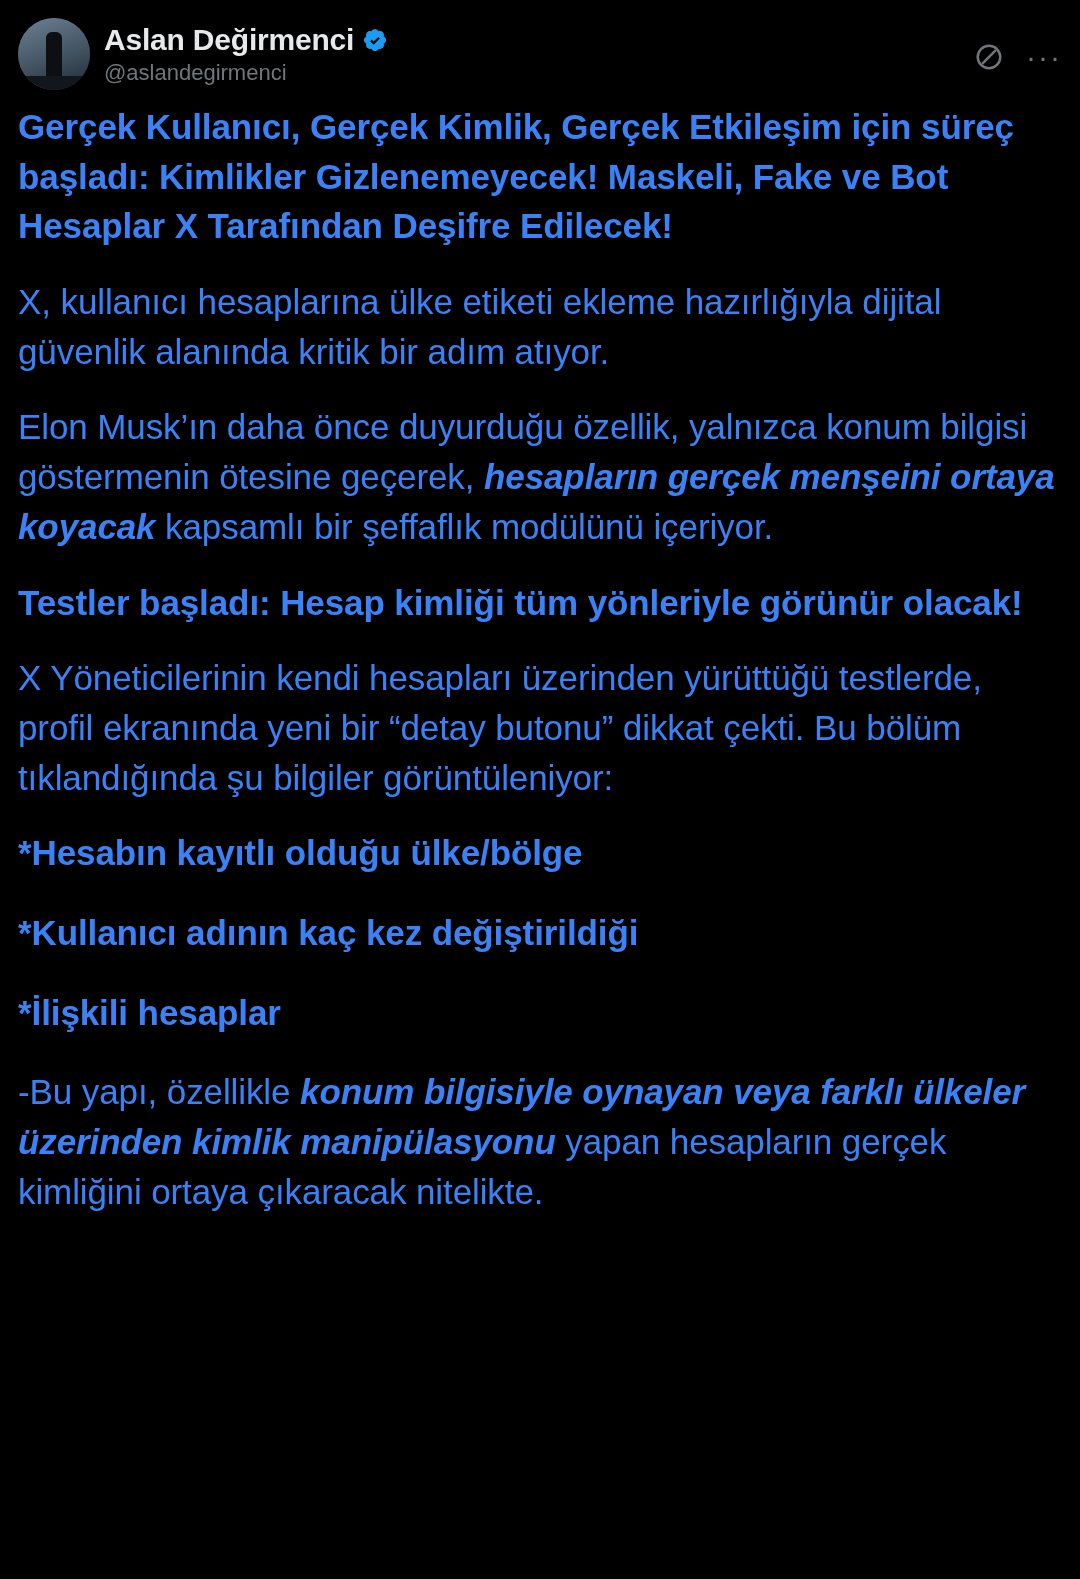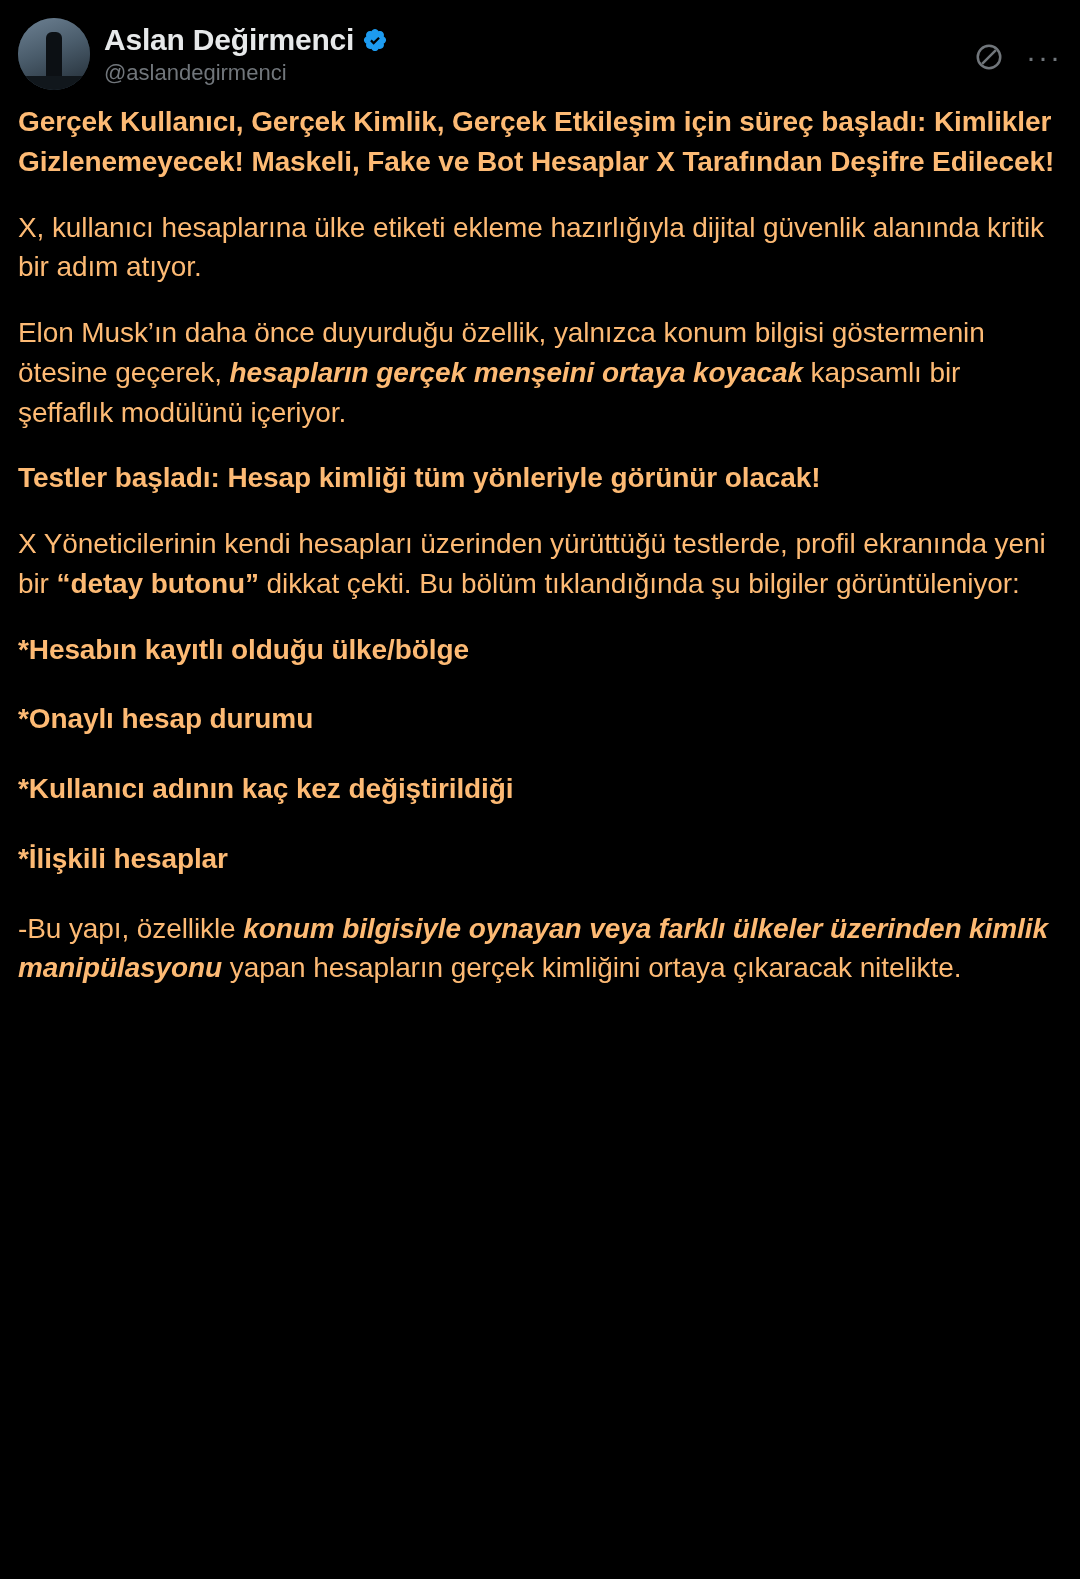--- a/index.html
+++ b/index.html
@@ -101,30 +101,30 @@
   .dots {
     font-size: 30px;
     line-height: 1;
     color: #71767b;
     letter-spacing: 2px;
   }
   .body {
     padding: 2px 0 26px 0;
   }
   .p {
-    font-size: 28px;
+    font-size: 35px;
     line-height: 1.42;
-    color: #fdba74;
+    color: #3b82f6;
     margin: 0 0 26px 0;
     word-wrap: break-word;
     letter-spacing: -0.1px;
   }
   .p.bold { font-weight: bold; }
   .p.tight { margin-bottom: 30px; }
-  .p b { font-weight: bold; }
+  .p b { font-weight: normal; }
   .p i { font-style: italic; font-weight: bold; }
 </style>
 </head>
 <body>
 
 <div class="tweet">
 
   <div class="header">
     <div class="avatar">
       <div class="sky"></div>
@@ -162,20 +162,19 @@
 
     <p class="p"> X, kullanıcı hesaplarına ülke etiketi ekleme hazırlığıyla dijital güvenlik alanında kritik bir adım atıyor.</p>
 
     <p class="p"><span>Elon Musk’ın daha önce duyurduğu özellik, yalnızca konum bilgisi göstermenin ötesine geçerek, </span><i>hesapların gerçek menşeini ortaya koyacak</i><span> kapsamlı bir şeffaflık modülünü içeriyor.</span></p>
 
     <p class="p bold">Testler başladı: Hesap kimliği tüm yönleriyle görünür olacak!</p>
 
     <p class="p"><span>X Yöneticilerinin kendi hesapları üzerinden yürüttüğü testlerde, profil ekranında yeni bir </span><b>“detay butonu”</b><span> dikkat çekti. Bu bölüm tıklandığında şu bilgiler görüntüleniyor:</span></p>
 
     <p class="p bold tight">*Hesabın kayıtlı olduğu ülke/bölge</p>
-    <p class="p bold tight">*Onaylı hesap durumu</p>
     <p class="p bold tight">*Kullanıcı adının kaç kez değiştirildiği</p>
     <p class="p bold tight">*İlişkili hesaplar</p>
 
     <p class="p"><span>-Bu yapı, özellikle </span><i>konum bilgisiyle oynayan veya farklı ülkeler üzerinden kimlik manipülasyonu</i><span> yapan hesapların gerçek kimliğini ortaya çıkaracak nitelikte.</span></p>
 
   </div>
 </div>
 
 </body></html>

